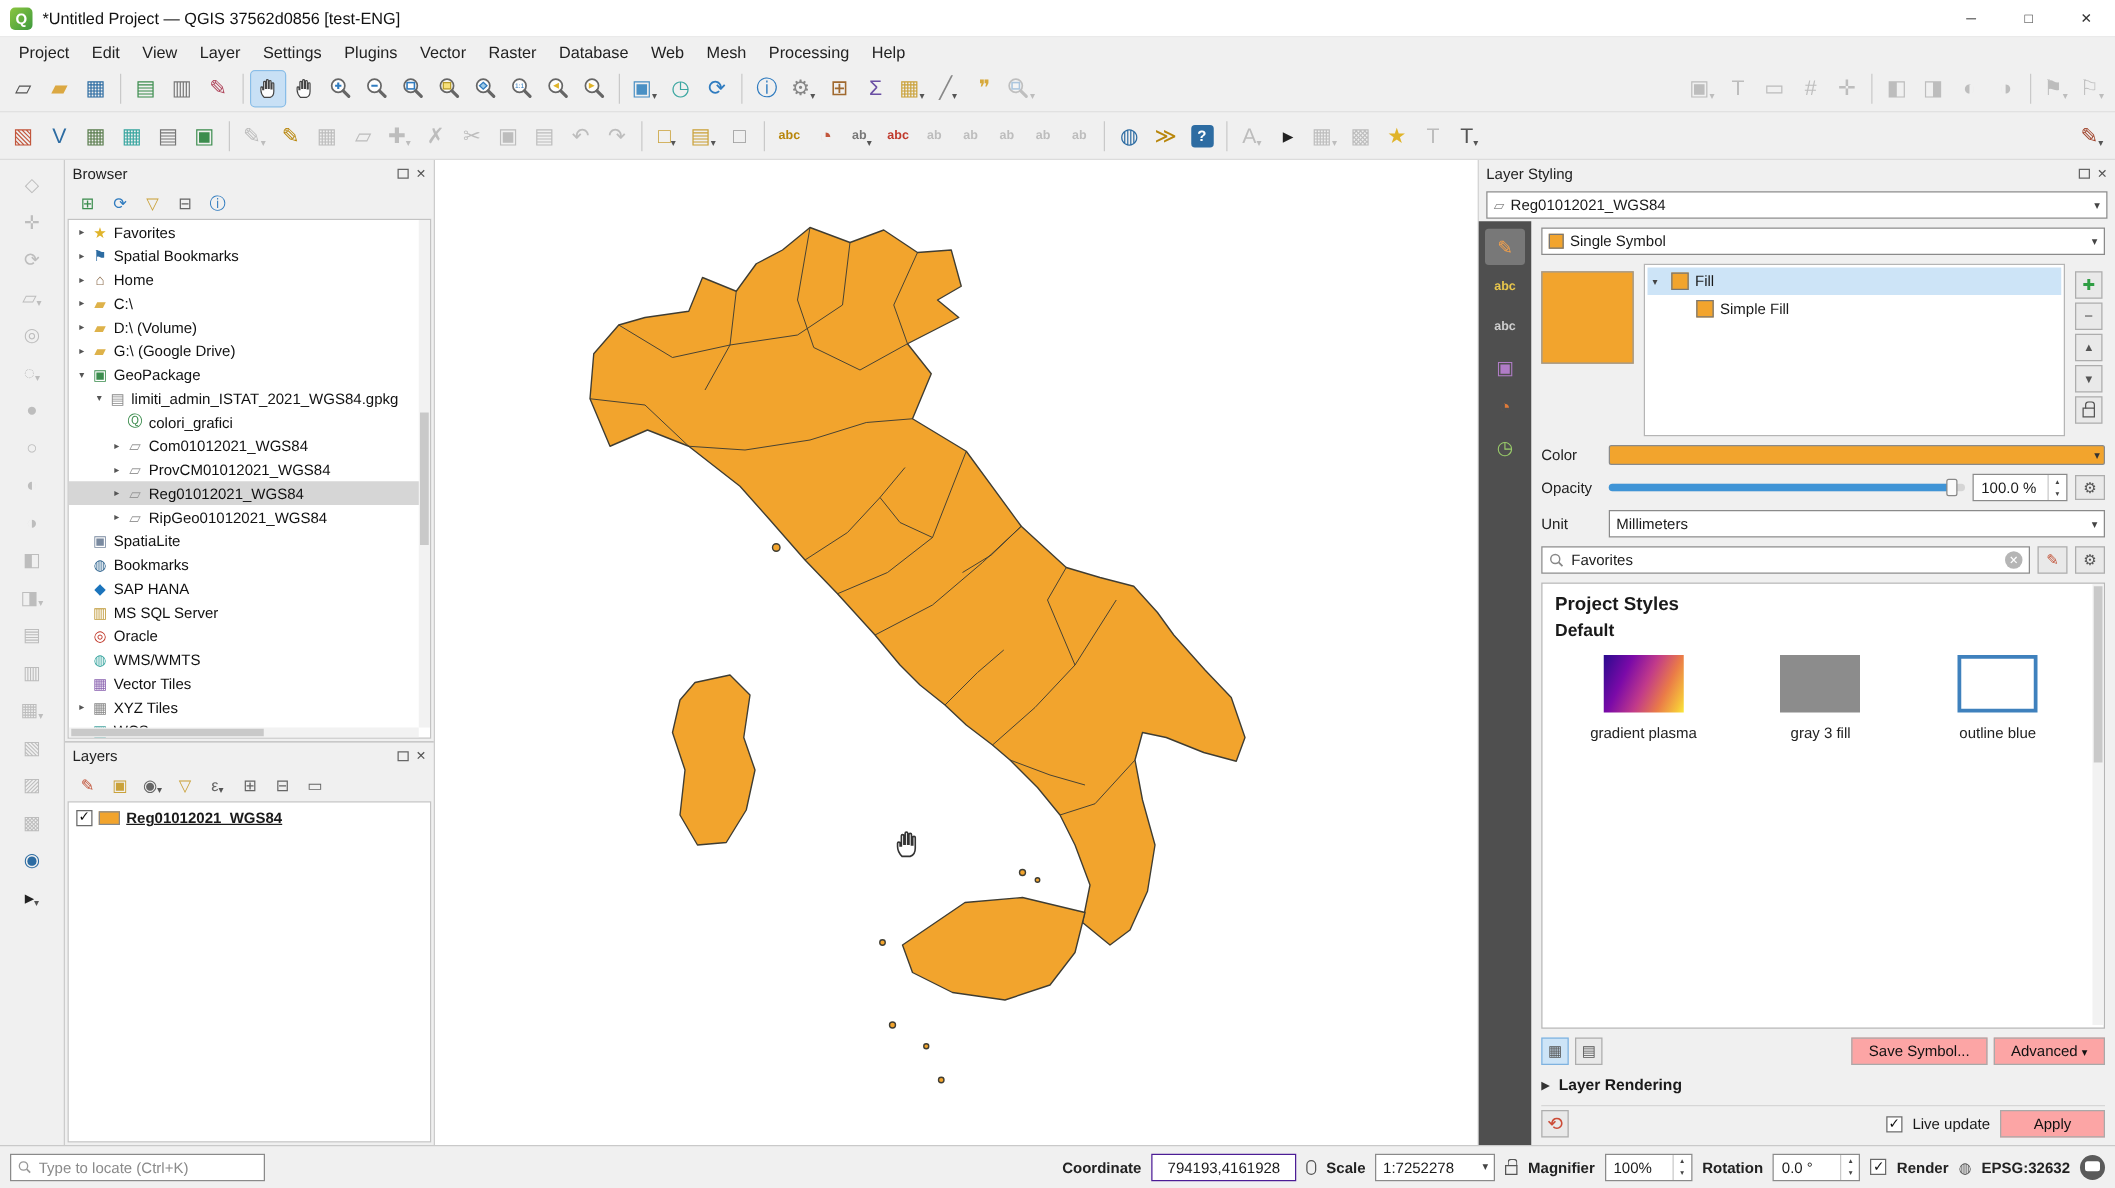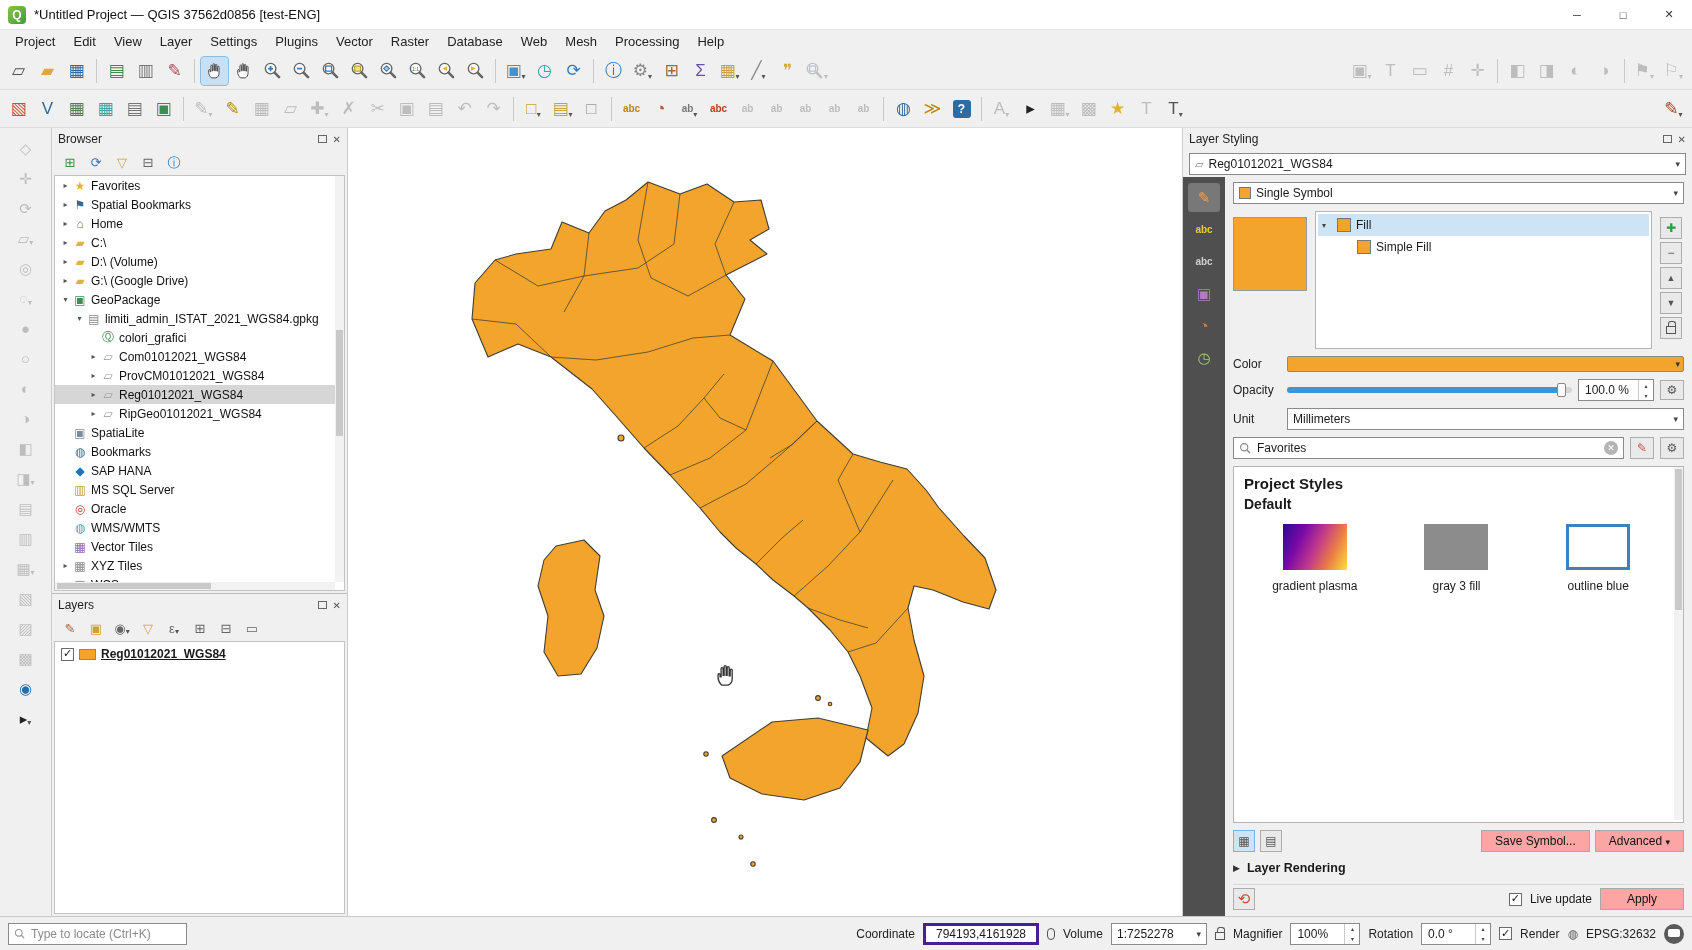--- a/index.html
+++ b/index.html
@@ -125,23 +125,23 @@
   .btn { border:1px solid #a9a9a9; background:#fca5a5; padding:3px 13px; font-size:12px; color:#111; }
   .toggle.on { background:#cde4f7; border-color:#7fb2df; }
   .lr-row { display:flex; align-items:center; gap:7px; padding:2px 0; }
   .lr-row .arrow { font-size:9px; color:#333; }
   .lr-row .lrt { font-weight:bold; font-size:12.5px; }
   .stybottom { display:flex; align-items:center; gap:8px; padding:3px 0 2px 0; border-top:1px solid #d6d6d6; }
   .undo-g { color:#cc4b37; font-size:15px; }
 
   
   #statusbar { height:34px; display:flex; align-items:center; gap:8px; padding:0 8px; background:#f0f0f0; border-top:1px solid #c9c9c9; font-size:12px; }
-  .locator { width:179px; height:22px; border:1px solid #8a8a8a; background:#fff; display:flex; align-items:center; gap:5px; padding:0 5px; color:#8a8a8a; }
-  .sblabel { color:#222; }
-  .sbinput { height:22px; border:3px solid #4c1d95; background:#fff; display:flex; align-items:center; justify-content:center; padding:0 6px; min-width:116px; }
+  .locator { width:204px; height:22px; border:1px solid #8a8a8a; background:#fff; display:flex; align-items:center; gap:5px; padding:0 5px; color:#8a8a8a; }
+  .sblabel { color:#222;font-weight:bold; }
+  .sbinput { height:22px; border:1px solid #4c1d95; background:#fff; display:flex; align-items:center; justify-content:center; padding:0 6px; min-width:116px; }
   .sbcombo { min-width:96px; }
   .lockic { width:10px; height:8px; border:1px solid #555; position:relative; display:inline-block; margin-top:4px; }
   .lockic::before { content:""; position:absolute; width:6px; height:5px; border:1px solid #555; border-bottom:none; border-radius:3px 3px 0 0; top:-6px; left:1px; }
   .mouseic { width:8px; height:12px; border:1px solid #555; border-radius:4px; display:inline-block; }
   .crsic { font-size:12px; color:#555; }
   .msgic { width:20px; height:20px; border-radius:50%; background:#5a5a5a; position:relative; display:inline-block; }
   .msgic::after { content:""; position:absolute; left:4px; right:4px; top:5px; bottom:7px; background:#fff; border-radius:2px; }
 </style>
 </head>
 <body>
@@ -937,21 +937,21 @@
         <line x1="11" y1="11" x2="15.2" y2="15.2" stroke="#999" stroke-width="2"></line>
       </svg>
     <span>Type to locate (Ctrl+K)</span>
   </div>
   <div class="tgap"></div>
   <span class="sblabel">Coordinate</span>
   <div class="sbinput">
       <span>794193,4161928</span>
     </div>
   <span class="mouseic"></span>
-  <span class="sblabel">Volume</span>
+  <span class="sblabel">Scale</span>
   <div class="combo sbcombo">
       <span>1:7252278</span>
       <span class="cdd">▾</span>
     </div>
   <span class="lockic"></span>
   <span class="sblabel">Magnifier</span>
   <div class="spin" style="width:70px;">
       <span>100%</span>
       <span class="sarr">
         <span>▴</span>

